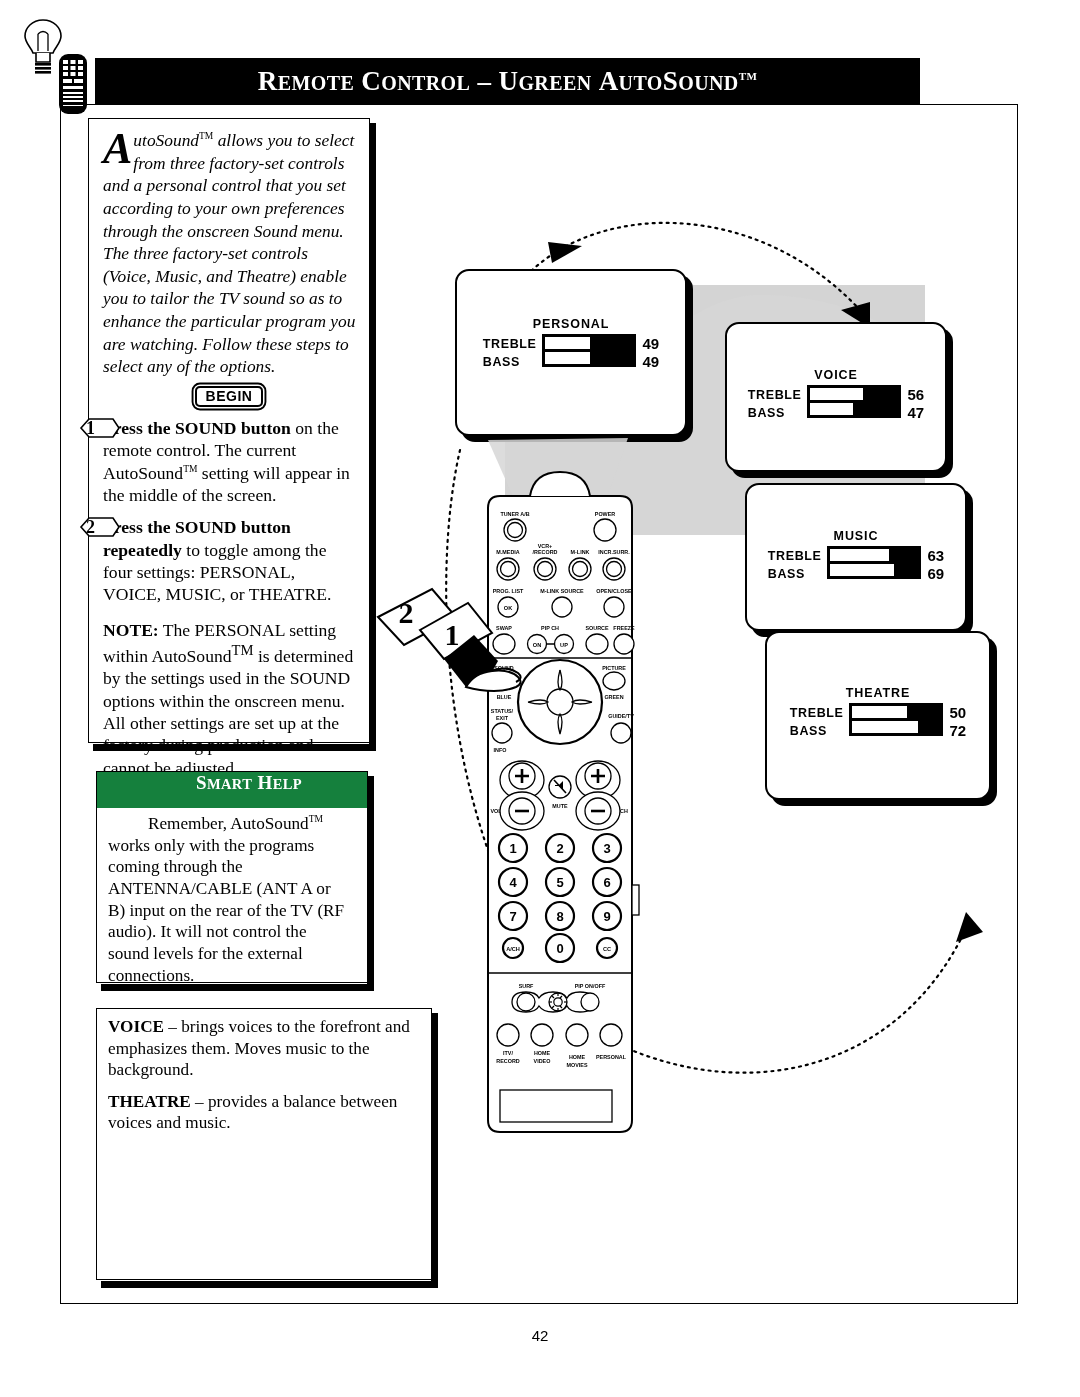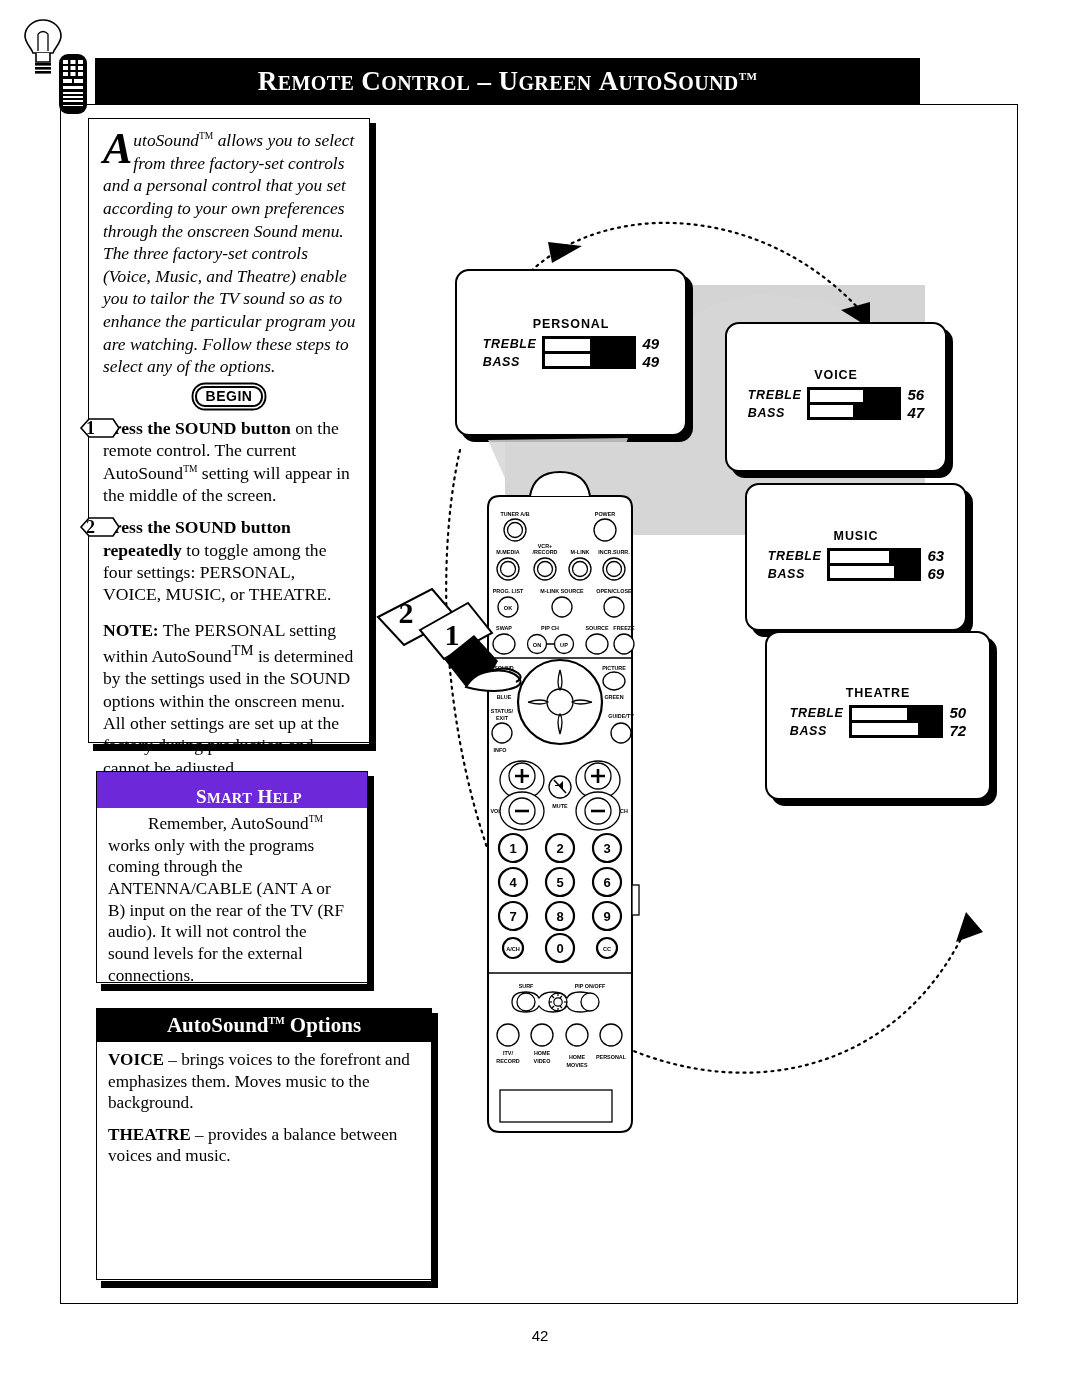--- a/index.html
+++ b/index.html
@@ -19,38 +19,38 @@
 
   .intro-box{position:absolute;left:88px;top:118px;width:282px;height:625px;border:1px solid #000;box-sizing:border-box;background:#fff;z-index:4;}
   .intro-shadow{position:absolute;left:93px;top:744px;width:282px;height:7px;background:#000;z-index:3;}
   .intro-shadow2{position:absolute;left:369px;top:123px;width:7px;height:628px;background:#000;z-index:3;}
 
   .intro-text{padding:10px 12px 4px 14px;font-style:italic;font-size:17.4px;line-height:1.30;text-align:left;}
   .intro-text .dropcap{float:left;font-size:44px;line-height:.82;font-weight:bold;font-style:italic;padding:2px 1px 0 0;margin-right:0px;}
   .intro-text sup{font-size:9.5px;vertical-align:super;font-style:normal;}
 
   .begin-wrap{text-align:center;margin-top:4px;}
-  .begin-badge{display:inline-block;border:2px solid #000;border-radius:10px;padding:0px 9px 1px;font-family:"Liberation Sans",sans-serif;font-weight:bold;font-size:14px;letter-spacing:.5px;box-shadow:0 0 0 1.5px #fff, 0 0 0 3.4px #000;}
+  .begin-badge{display:inline-block;border:2px solid #000;border-radius:5px;padding:0px 9px 1px;font-family:"Liberation Sans",sans-serif;font-weight:bold;font-size:14px;letter-spacing:.5px;box-shadow:0 0 0 1.5px #fff, 0 0 0 3.4px #000;}
 
   .steps{padding:6px 12px 0 14px;font-size:17.6px;line-height:1.27;}
   .step{position:relative;margin-top:4px;}
   .step-body{text-indent:26px;}
   .step sup{font-size:9.5px;vertical-align:super;}
   .step .b{font-weight:bold;}
   .stepnum{position:absolute;left:-24px;top:-1px;width:42px;height:24px;}
   .stepnum .lbl{position:absolute;left:7px;top:1px;font-family:"Liberation Serif",serif;font-weight:bold;font-size:18px;}
   .note{margin-top:13px;font-size:17.6px;line-height:1.27;}
   .note .b{font-weight:bold;text-align:right;}
   .stop-wrap{text-align:center;margin-top:2px;}
 
   
   .help-box{position:absolute;left:96px;top:771px;width:272px;height:212px;border:1px solid #000;box-sizing:border-box;background:#fff;z-index:4;}
   .help-shadow{position:absolute;left:101px;top:984px;width:272px;height:7px;background:#000;z-index:3;}
   .help-shadow2{position:absolute;left:367px;top:776px;width:7px;height:215px;background:#000;z-index:3;}
-  .help-header{height:36px;background:#6d28d9;color:#fff;display:flex;align-items:flex-end;justify-content:center;}
+  .help-header{height:36px;background:#15803d;color:#fff;display:flex;align-items:flex-start;justify-content:center;}
   .help-title{font-family:"Liberation Serif",serif;font-weight:bold;font-size:19px;letter-spacing:.4px;padding-left:34px;}
   .help-title .sc{font-size:14.5px;}
   .bulb{position:absolute;left:12px;top:4px;width:62px;height:74px;z-index:6;}
   .help-text{padding:5px 18px 0 11px;font-size:17.2px;line-height:1.26;text-indent:40px;}
   .help-text sup{font-size:9.5px;vertical-align:super;}
 
   
   .opt-box{position:absolute;left:96px;top:1008px;width:336px;height:272px;border:1px solid #000;box-sizing:border-box;background:#fff;z-index:4;}
   .opt-shadow{position:absolute;left:101px;top:1281px;width:336px;height:7px;background:#000;z-index:3;}
   .opt-shadow2{position:absolute;left:431px;top:1013px;width:7px;height:275px;background:#000;z-index:3;}
@@ -60,21 +60,21 @@
   .opt-body{padding:7px 11px 0 11px;font-size:17.2px;line-height:1.25;}
   .opt-item{margin-bottom:10px;}
   .opt-item .b{font-weight:bold;}
 
   
   .tv{position:absolute;background:#fff;border:2.5px solid #000;border-radius:14px;box-sizing:border-box;}
   .tv-shadow{position:absolute;background:#000;border-radius:14px;}
   .osd{position:absolute;left:0;right:0;}
   .osd-title{text-align:center;font-family:"Liberation Sans",sans-serif;font-weight:bold;font-size:12.5px;letter-spacing:.9px;margin-bottom:3px;}
   .osd-rows{display:flex;justify-content:center;}
-  .osd-inner{display:flex;align-items:center;font-style:italic;}
+  .osd-inner{display:flex;align-items:flex-start;}
   .osd-labels{font-family:"Liberation Sans",sans-serif;font-weight:bold;font-size:12.5px;letter-spacing:.6px;text-align:left;padding-top:1px;}
   .osd-labels div{height:18px;line-height:18px;}
   .osd-bars{background:#000;padding:3px;margin:0 6px;}
   .bar{width:88px;height:12px;background:#fff;margin-bottom:3px;position:relative;}
   .bar:last-child{margin-bottom:0;}
   .bar .fill{position:absolute;top:0;bottom:0;right:0;background:#000;}
   .osd-vals{font-family:"Liberation Sans",sans-serif;font-weight:bold;font-size:15px;padding-top:1px;}
   .osd-vals div{height:18px;line-height:18px;}
 
   .gray-blob{position:absolute;background:#d4d4d4;}
@@ -198,23 +198,20 @@
     <g fill="#000">
       <rect x="23" y="59" width="16" height="2.6"></rect>
       <rect x="23" y="63" width="16" height="2.6"></rect>
       <rect x="23" y="67" width="16" height="2.6"></rect>
     </g>
   </svg>
 
   <div class="opt-shadow"></div>
   <div class="opt-shadow2"></div>
   <div class="opt-box">
-    <div class="opt-header">
-      <span class="opt-title"><span>AutoSound</span><sup>TM</sup><span> Options</span></span>
-    </div>
     <div class="opt-body">
       <div class="opt-item"><span class="b">VOICE</span><span> – brings voices to the forefront and emphasizes them. Moves music to the background.</span></div>
       <div class="opt-item"><span class="b">THEATRE</span><span> – provides a balance between voices and music.</span></div>
     </div>
   </div>
 
   <svg style="position:absolute;left:400px;top:150px;width:620px;height:1000px;" viewBox="0 0 620 1000">
     <g fill="none" stroke="#000" stroke-width="2.2" stroke-dasharray="2,5" stroke-linecap="round">
       <path d="M90 200 C110 60 330 20 460 160"></path>
       <path d="M60 300 C30 430 40 700 180 870"></path>

